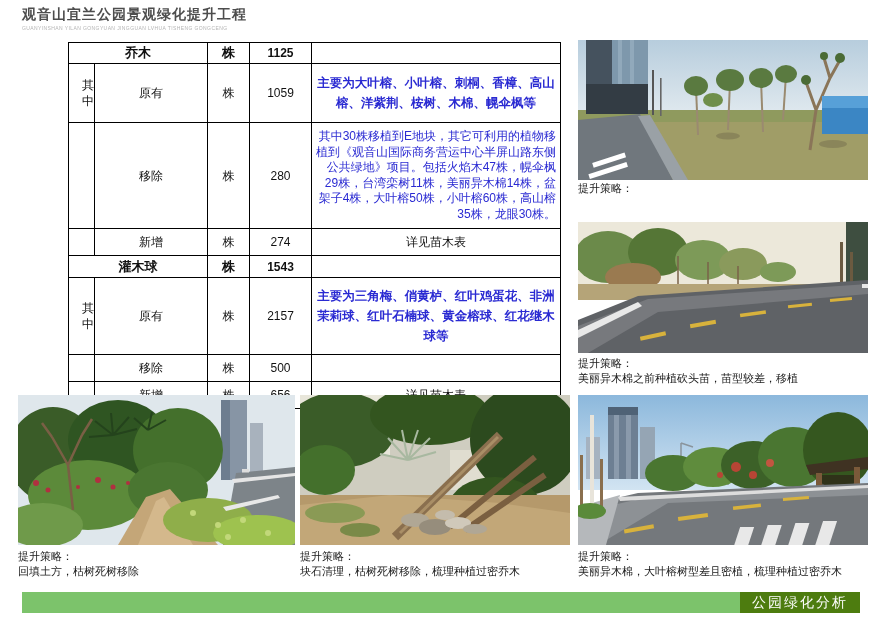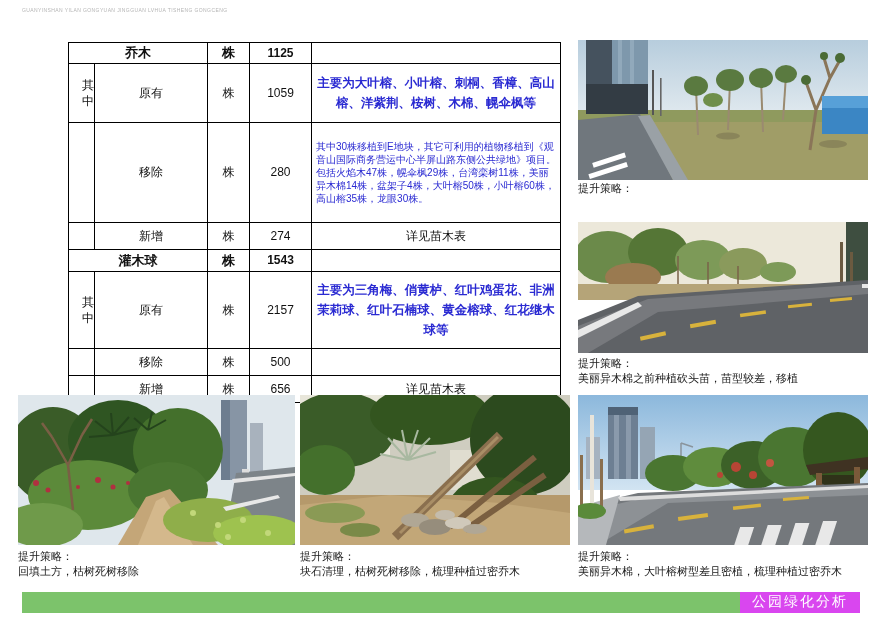--- a/index.html
+++ b/index.html
@@ -18,43 +18,44 @@
     border-collapse:collapse;table-layout:fixed;
   }
   .gtable td{
     border:1px solid #000;text-align:center;vertical-align:middle;
     font-size:12px;padding:1px 2px;line-height:1.35;overflow:hidden;
   }
   .gtable .bold{font-weight:bold;font-size:13px;}
   .gtable .num-bold{font-weight:bold;}
   .gtable .blue{color:#2a2ad2;font-weight:bold;font-size:12.5px;line-height:1.6;}
   .gtable .blue-small{
-    color:#2a2ad2;font-weight:normal;font-size:10px;line-height:1.3;
-    text-align:left;padding:17px 4px;
+    color:#2a2ad2;font-weight:normal;font-size:12px;line-height:1.3;
+    text-align:right;padding:6px 4px;
   }
   .gtable .grp{font-size:12px;padding:13px;}
   
   .photo{position:absolute;display:block;}
   .photo svg{display:block;}
   
   .cap{position:absolute;font-size:11px;line-height:15px;color:#1a1a1a;white-space:nowrap;}
   
   .footer-bar{
     position:absolute;left:22px;top:592px;width:838px;height:21px;
     background:#7cc36b;display:flex;justify-content:flex-end;align-items:stretch;
   }
   .footer-label{
-    background:#d946ef;color:#ffffff;font-size:14px;line-height:21px;
-    padding:0 12px;letter-spacing:2px;font-family:Liberation Mono, monospace;
+    background:#4d7c0f;color:#ffffff;font-size:14px;line-height:21px;
+    padding:0 12px;letter-spacing:2px;
   }
 </style>
 </head>
 <body>
 
 <div class="hdr">
+  <div class="hdr-title">观音山宜兰公园景观绿化提升工程</div>
   <div class="hdr-sub">GUANYINSHAN YILAN GONGYUAN JINGGUAN LVHUA TISHENG GONGCENG</div>
 </div>
 
 <table class="gtable">
   <colgroup>
     <col style="width:26px">
       <col style="width:113px">
       <col style="width:42px">
     <col style="width:62px">
       <col style="width:249px">

